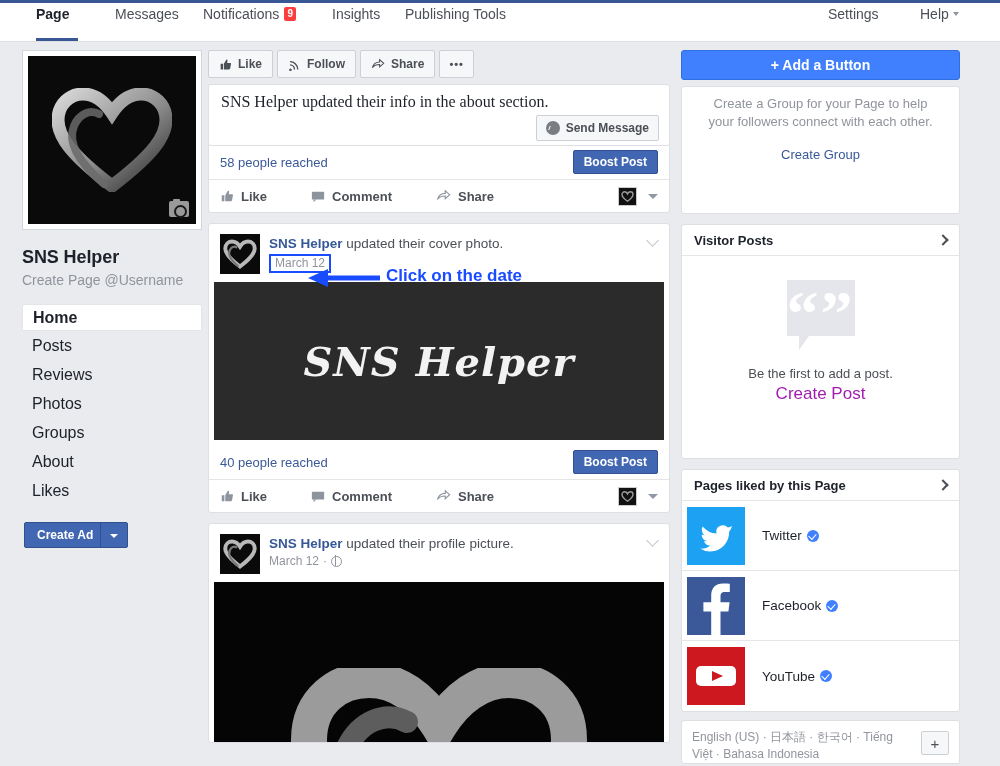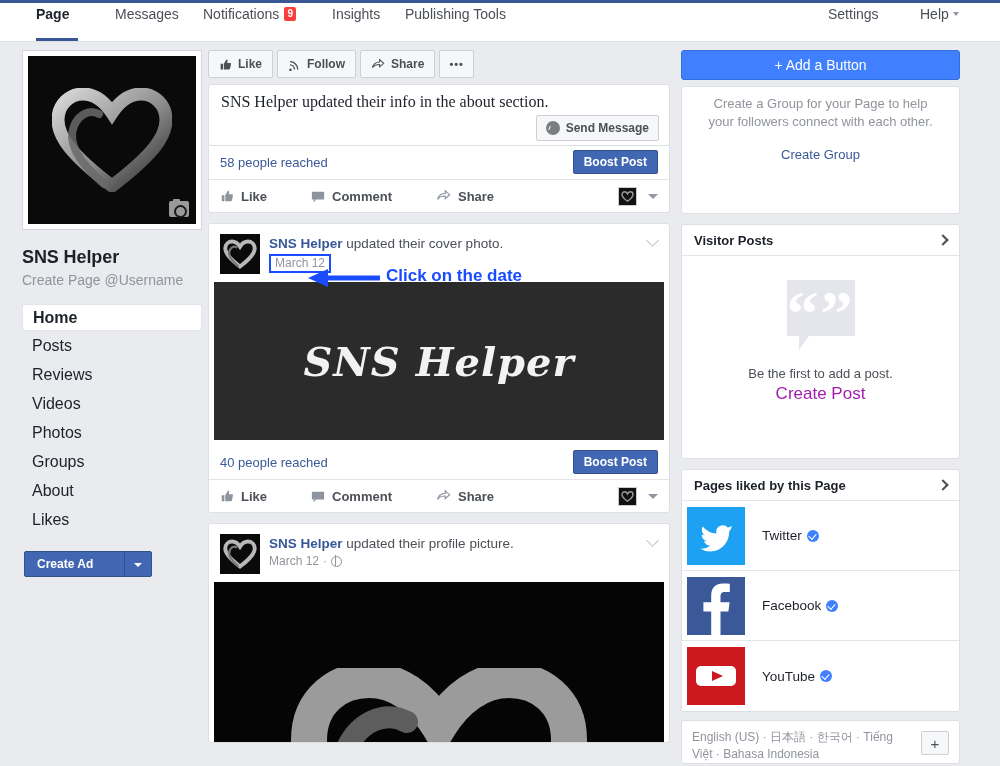--- a/index.html
+++ b/index.html
@@ -112,21 +112,21 @@
   .left-nav-item.active {
     background: #ffffff;
     border: 1px solid #e3e5e8;
     border-radius: 2px;
     font-weight: bold;
     height: 27px; line-height: 25px;
   }
 
   .create-ad-btn {
     margin-top: 17px; margin-left: 2px;
-    width: 128px; height: 26px;
+    width: 104px; height: 26px;
     background: #4267b2;
     border: 1px solid #33508e;
     border-radius: 2px;
     position: relative;
     cursor: pointer;
   }
   .create-ad-btn .lbl {
     position: absolute; left: 12px; top: 0;
     line-height: 24px;
     color: #fff; font-size: 12px; font-weight: bold;
@@ -346,21 +346,21 @@
     margin: 0 5px;
   }
 
   
   .add-btn {
     width: 100%; height: 30px;
     background: #4080ff;
     border: 1px solid #2f6fe0;
     border-radius: 3px;
     color: #fff;
-    font-size: 14px; font-weight: normal;
+    font-size: 14px; font-weight: bold;
     display: flex; align-items: center; justify-content: center;
     cursor: pointer;
     margin-bottom: 6px;
   }
   .rpanel {
     background: #fff;
     border: 1px solid #dddfe2;
     border-radius: 3px;
     margin-bottom: 10px;
   }
@@ -544,23 +544,20 @@
       <div class="left-nav-item active">
         <span>Home</span>
       </div>
       <div class="left-nav-item">
         <span>Posts</span>
       </div>
       <div class="left-nav-item">
         <span>Reviews</span>
       </div>
       <div class="left-nav-item">
-        <span>Videos</span>
-      </div>
-      <div class="left-nav-item">
         <span>Photos</span>
       </div>
       <div class="left-nav-item">
         <span>Groups</span>
       </div>
       <div class="left-nav-item">
         <span>About</span>
       </div>
       <div class="left-nav-item">
         <span>Likes</span>

